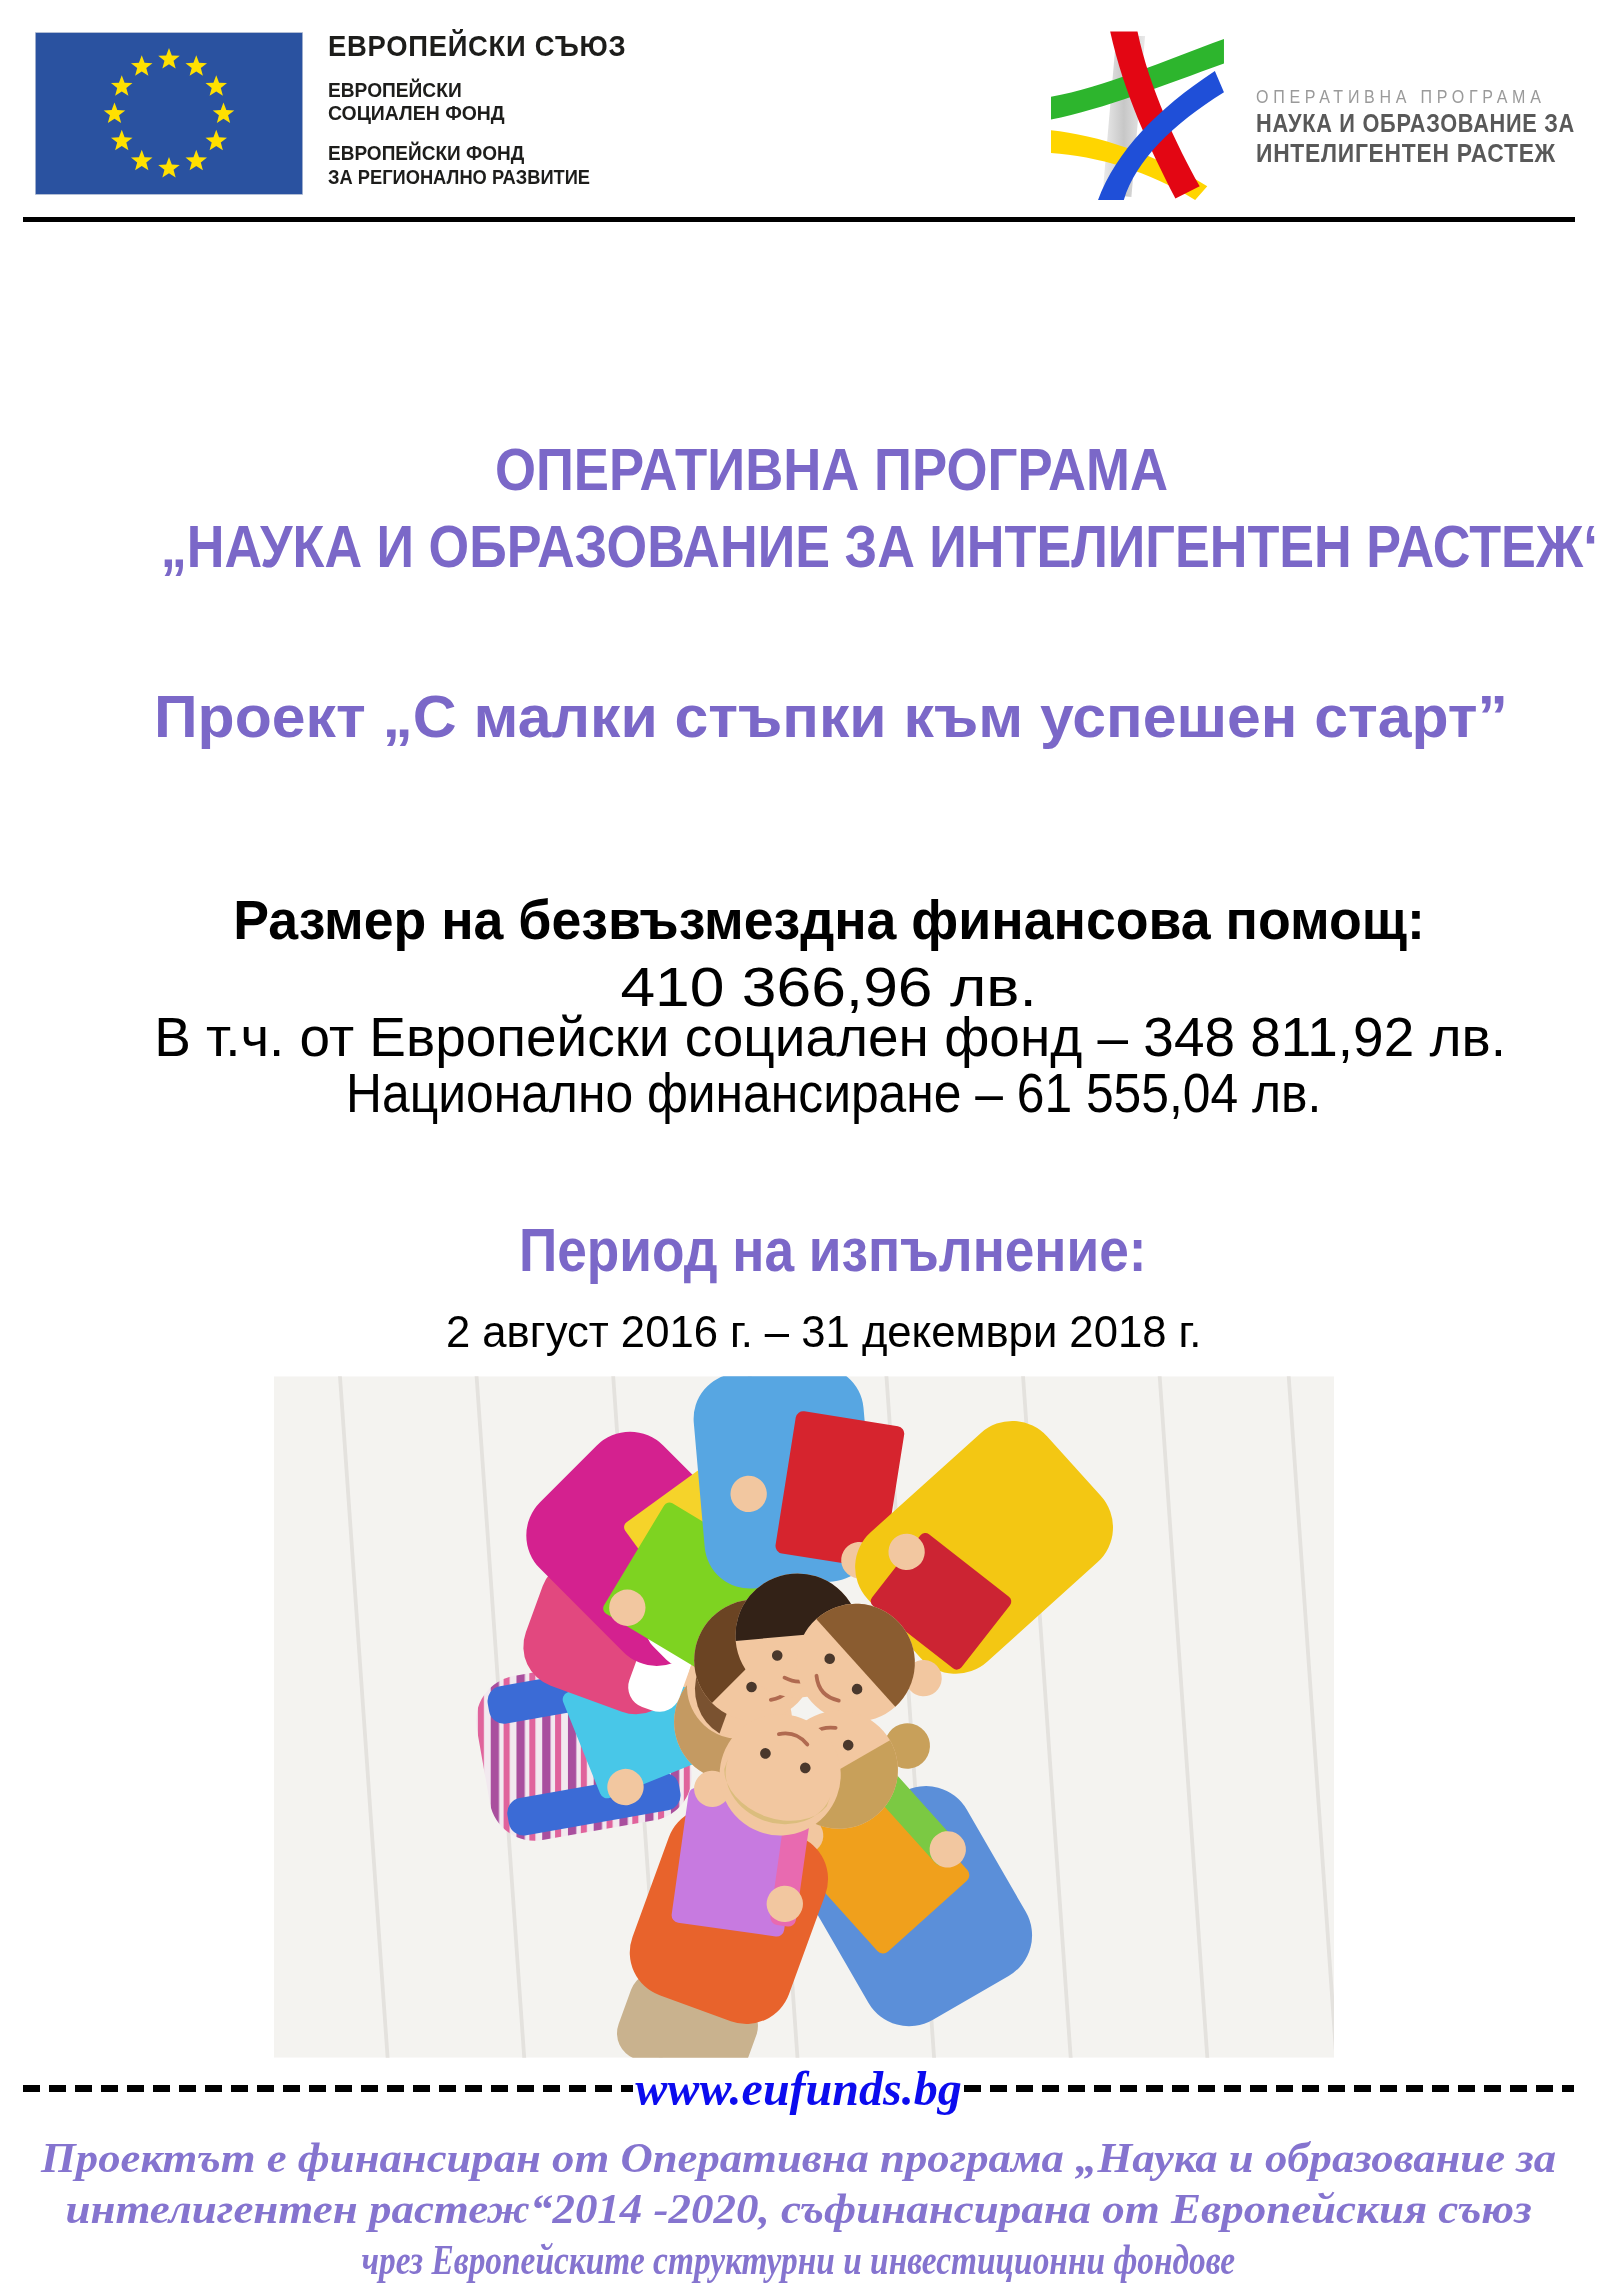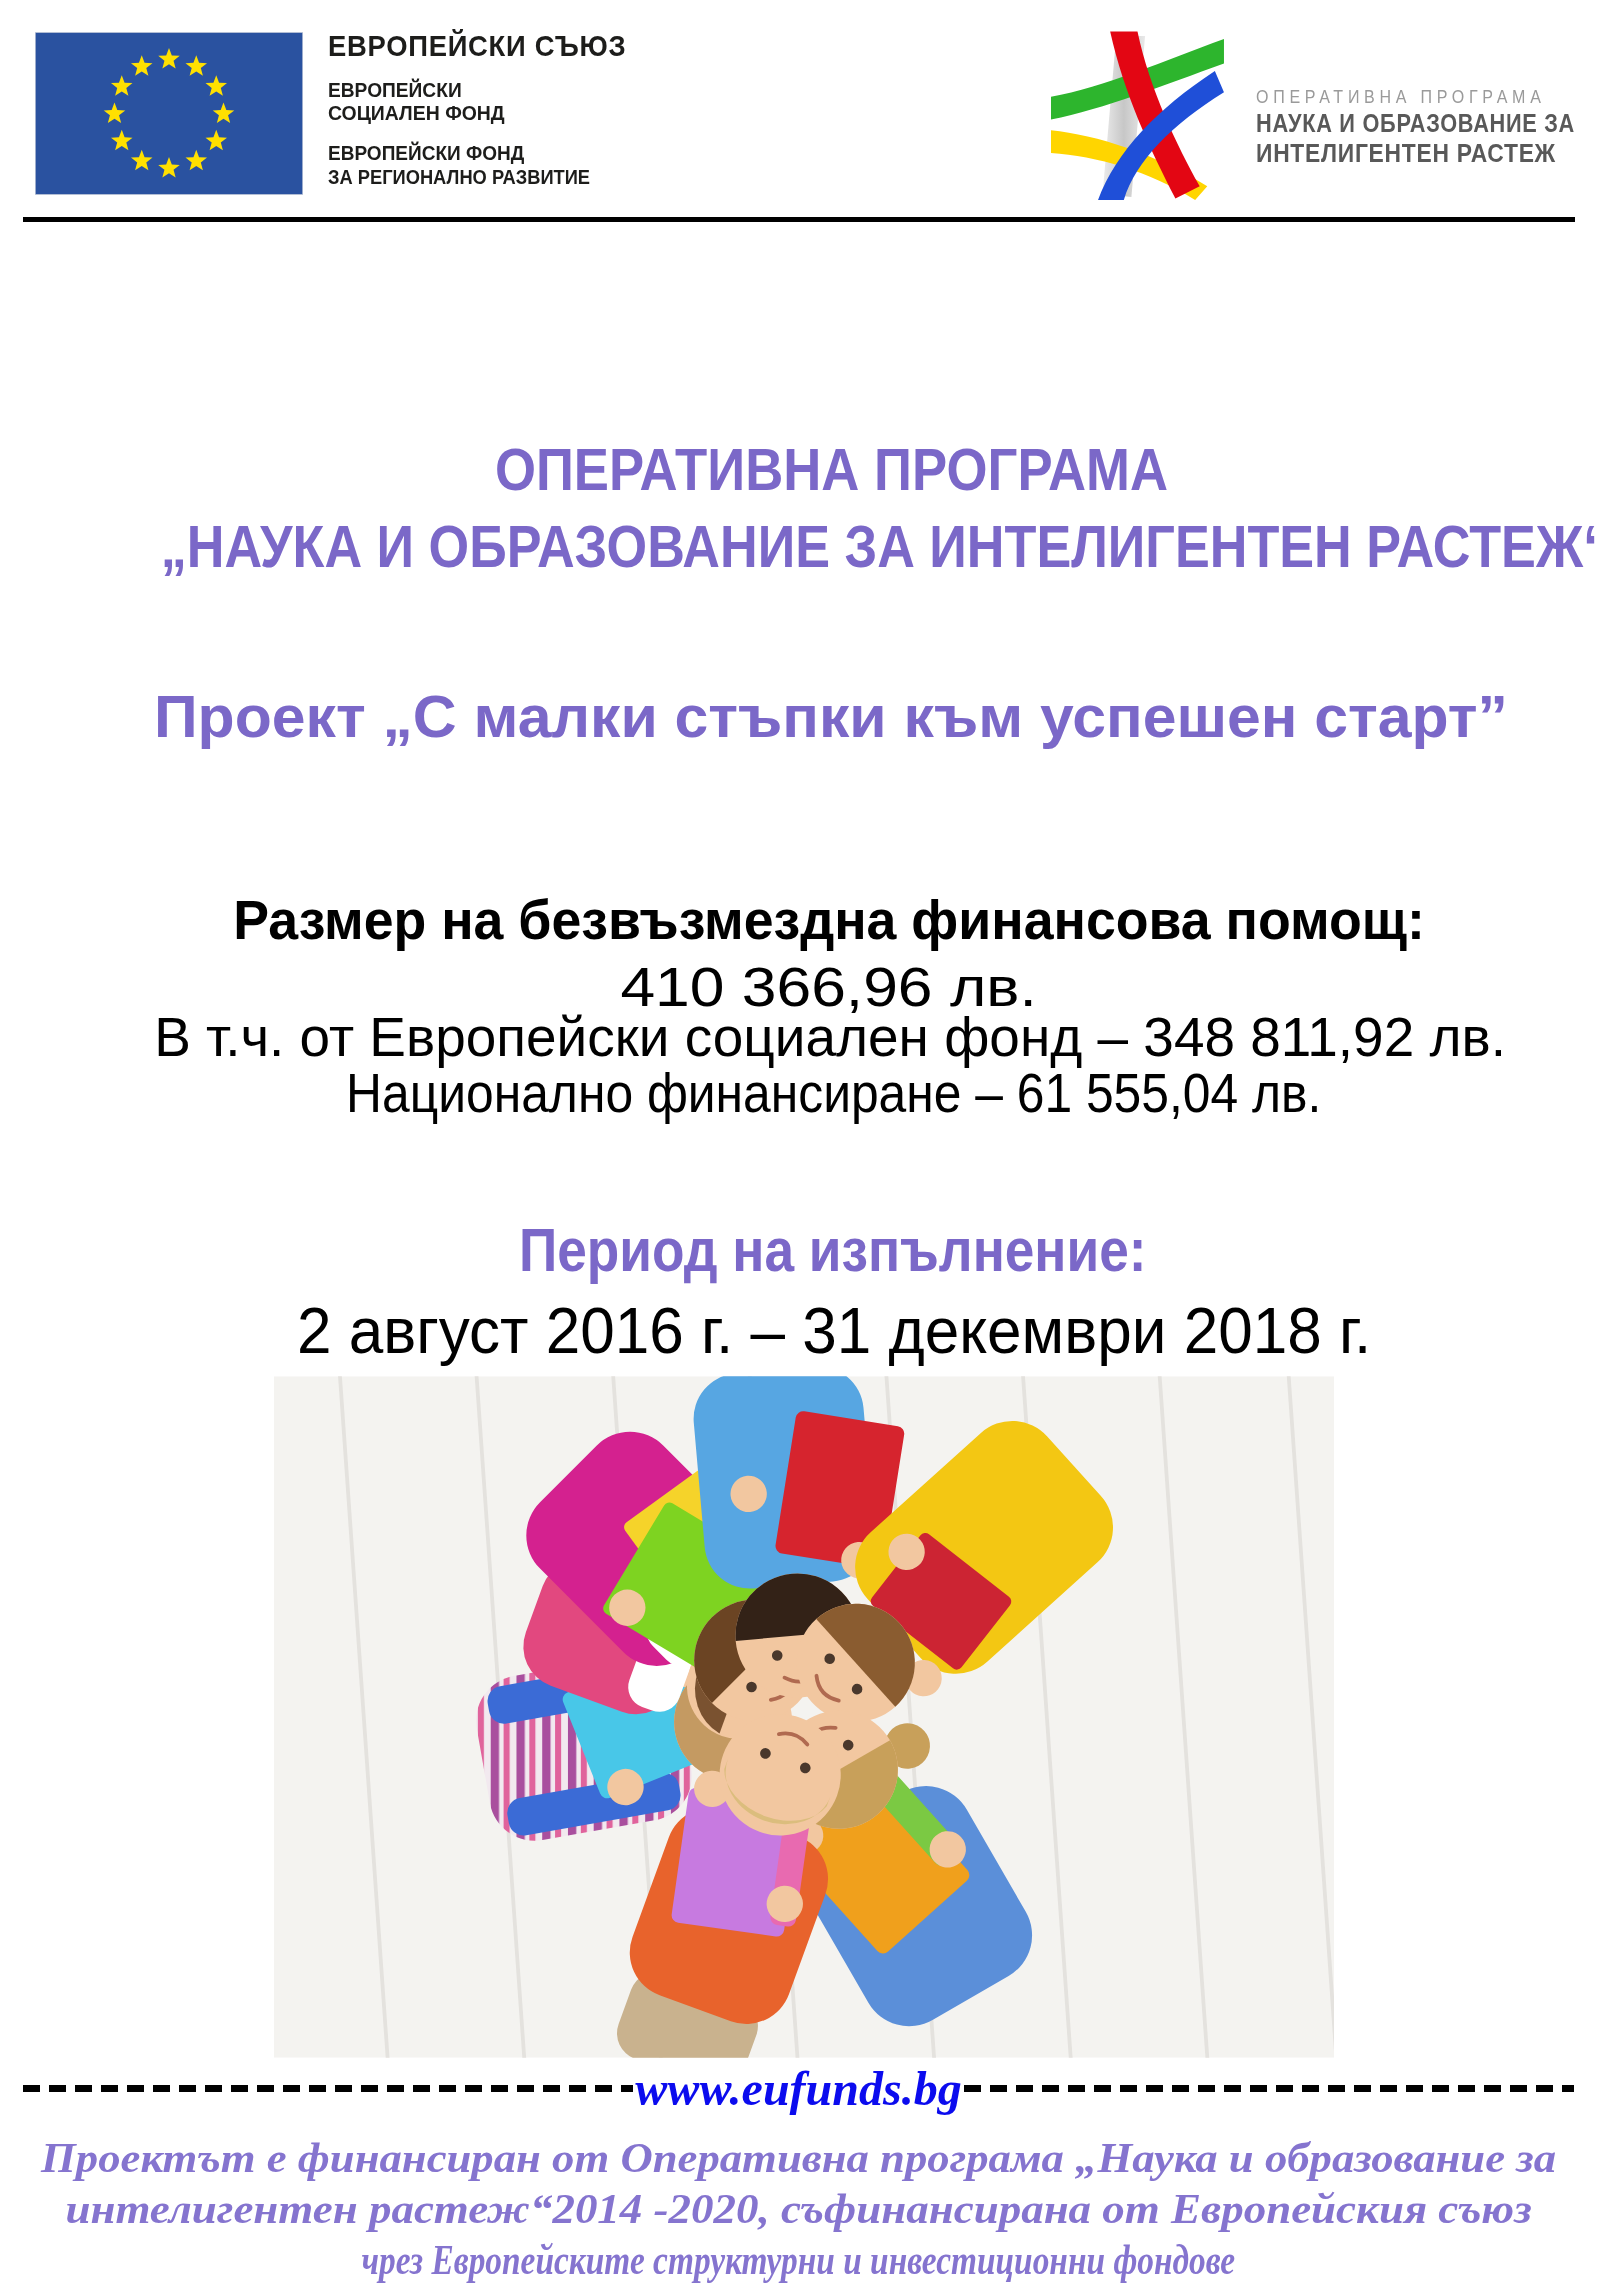--- a/index.html
+++ b/index.html
@@ -25,21 +25,21 @@
   .op-name{font-size:25px;font-weight:bold;color:#595959;line-height:29.5px;letter-spacing:0.8px;}
   .top-rule{position:absolute;left:23px;width:1552px;top:217px;height:4.5px;background:#000;}
   
   .cline{position:absolute;left:0;right:0;text-align:center;white-space:pre;}
   .purple{color:#7b68c8;}
   .bold{font-weight:bold;}
   .t78{font-size:59px;line-height:76px;}
   .t72{font-size:55px;line-height:70px;}
   .t58{font-size:56px;line-height:55px;}
   .t82{font-size:62px;line-height:79px;}
-  .t84{font-size:64px;line-height:79px;}
+  .t84{font-size:45px;line-height:79px;}
   
   .photo{position:absolute;left:274px;top:1376px;width:1060px;height:682px;}
   
   .eufunds-row{position:absolute;left:23px;right:23px;top:2062px;height:53px;display:flex;align-items:center;}
   .dash-line{flex:1;height:7.6px;background:repeating-linear-gradient(90deg,#000 0 16.7px,transparent 16.7px 26px);}
   .eufunds-link{margin:0 2px;font-family:"Liberation Serif",serif;font-style:italic;font-weight:bold;font-size:48px;color:#0b0bee;white-space:nowrap;}
   
   .footer{position:absolute;left:0;right:0;top:2133px;text-align:center;
     font-family:"Liberation Serif",serif;font-style:italic;font-weight:bold;
     font-size:42px;line-height:51px;color:#8574cf;}

